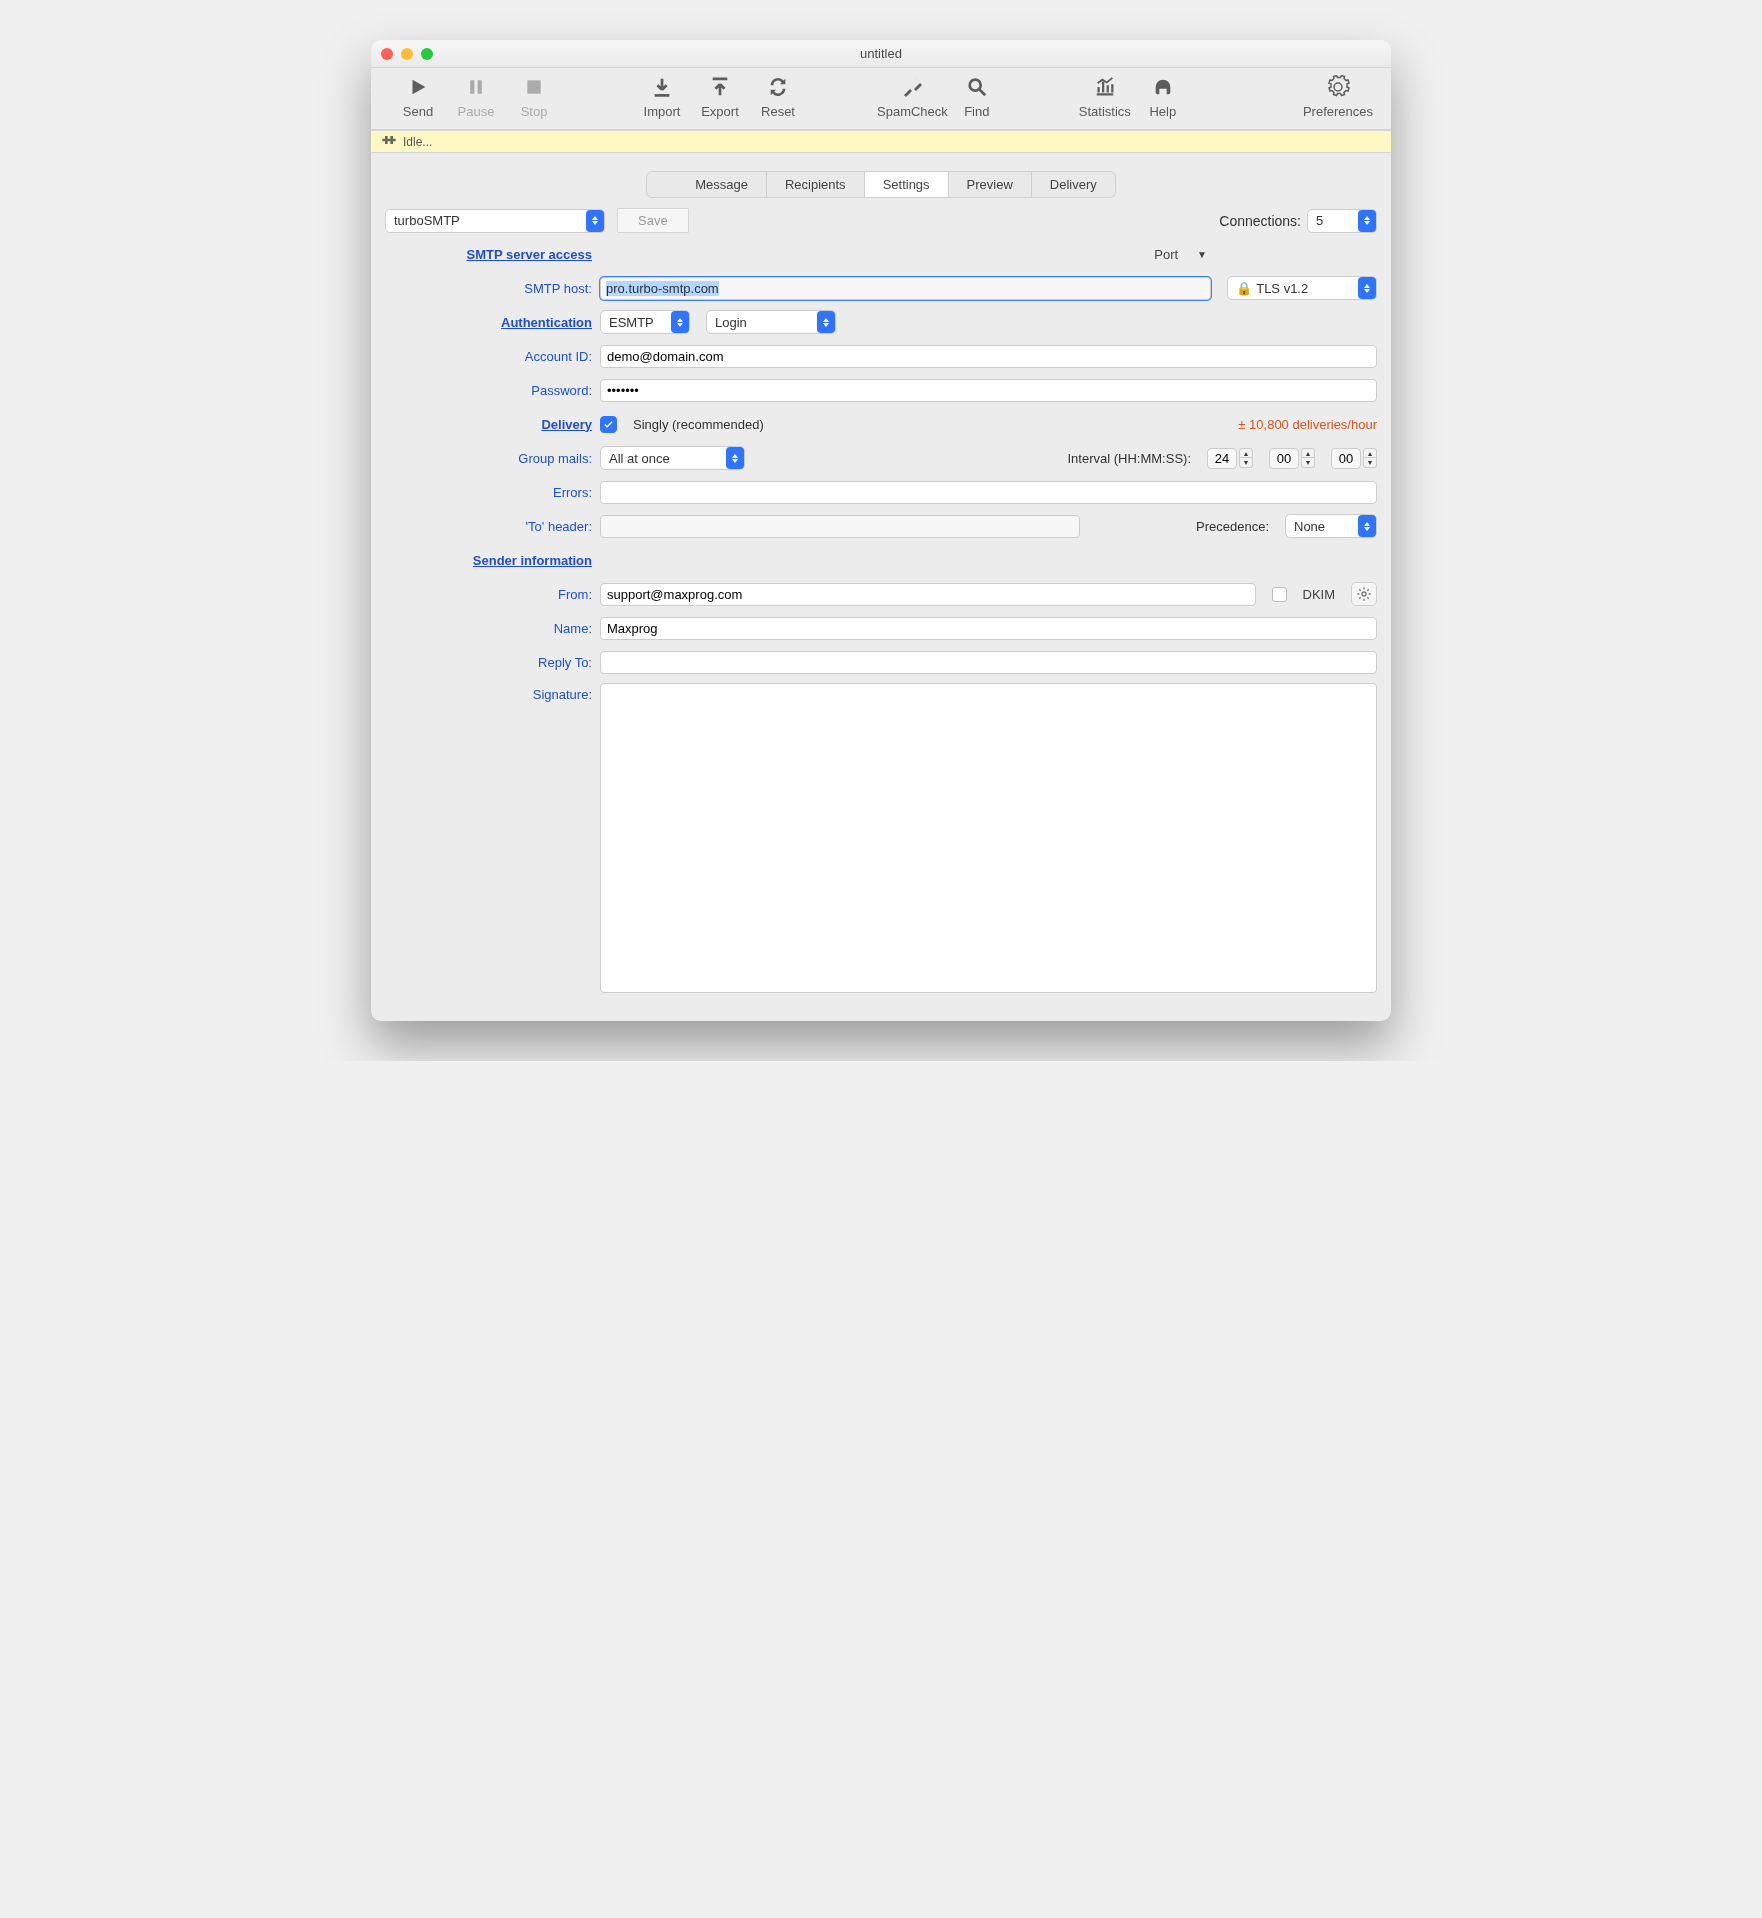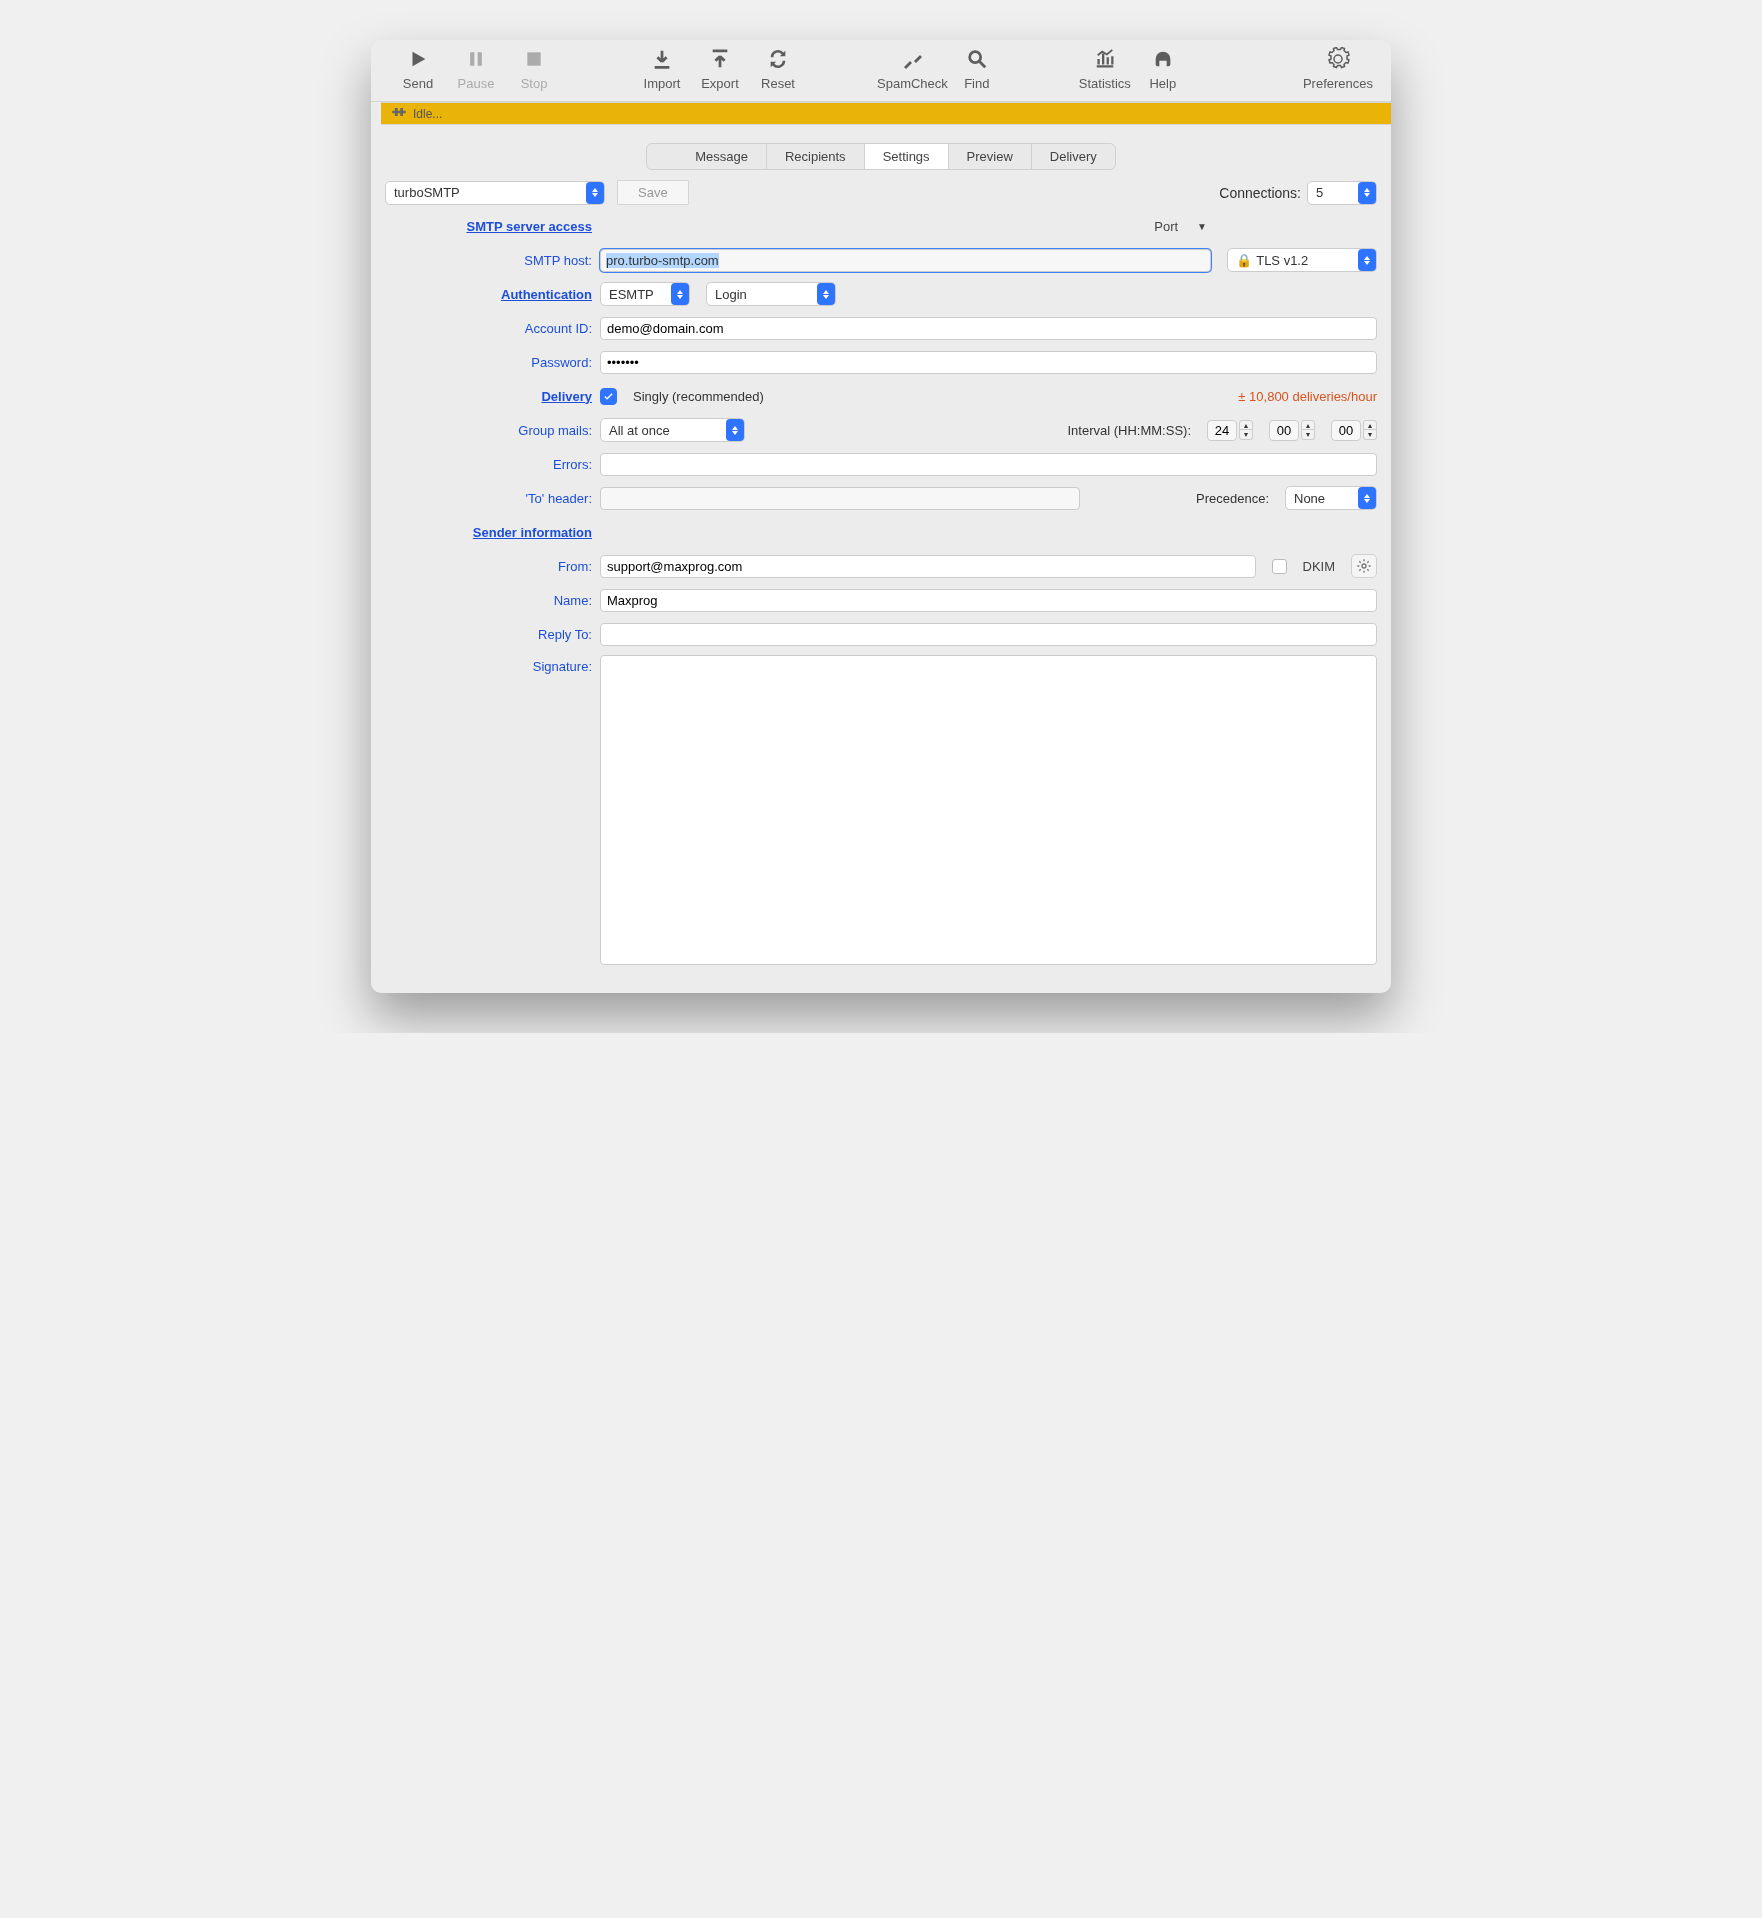--- a/index.html
+++ b/index.html
@@ -11,21 +11,21 @@
 .traffic .close { background: #ff5f57; }
 .traffic .min { background: #febc2e; }
 .traffic .max { background: #28c840; }
 .winTitle { position: absolute; left: 0; right: 0; text-align: center; font-size: 13px; color: #4a4a4a; }
 .toolbar { display: flex; align-items: flex-end; padding: 6px 18px 10px; gap: 0; background: #ececec; border-bottom: 1px solid #d5d5d5; }
 .tbtn { display: flex; flex-direction: column; align-items: center; gap: 4px; font-size: 13px; color: #5a5a5a; min-width: 58px; cursor: pointer; }
 .tbtn.disabled { opacity: 0.45; cursor: default; }
 .tbtn .ico { width: 26px; height: 26px; display: flex; align-items: center; justify-content: center; }
 .toolbar svg { fill: #5d5d5d; }
 .tspacer { flex: 0 0 auto; }
-.statusbar { display: flex; align-items: center; padding: 3px 10px; border-top: 1px solid #d5d5d5; border-bottom: 1px solid #d5d5d5; background: #eab308; font-size: 12px; color: #555; margin-left: 10px; }
+.statusbar { display: flex; align-items: center; padding: 3px 10px; border-top: 1px solid #d5d5d5; border-bottom: 1px solid #d5d5d5; background: #fef9c3; font-size: 12px; color: #555; }
 .statusbar .plug { margin-right: 6px; }
 .tabs { display: flex; justify-content: center; padding: 18px 0 10px; }
 .tabgroup { display: inline-flex; background: #e9e9e9; border: 1px solid #d0d0d0; border-radius: 6px; overflow: hidden; padding-left: 30px; }
 .tab { padding: 5px 18px; font-size: 13px; color: #444; cursor: pointer; border-right: 1px solid #d0d0d0; }
 .tab:last-child { border-right: none; }
 .tab.active { background: #fff; }
 .content { padding: 0 14px 20px; }
 .row { display: flex; align-items: center; margin-bottom: 8px; min-height: 26px; }
 .label { width: 215px; text-align: right; padding-right: 8px; font-size: 13px; color: #1d4ed8; }
 .sectLabel { font-weight: bold; text-decoration: underline; }
@@ -60,20 +60,28 @@
 .dkimLab { font-size: 13px; color: #444; }
 .gear { width: 26px; height: 24px; border: 1px solid #d0d0d0; border-radius: 5px; background: #f5f5f5; display: flex; align-items: center; justify-content: center; cursor: pointer; }
 .sigArea { width: 100%; height: 310px; resize: none; }
 .lock { font-size: 13px; }
 </style>
 </head>
 <body>
 
 <div class="window">
 
+  <div class="titlebar">
+    <div class="traffic">
+      <span class="close"></span>
+      <span class="min"></span>
+      <span class="max"></span>
+    </div>
+    <div class="winTitle">untitled</div>
+  </div>
 
   <div class="toolbar">
     <div class="tbtn">
       <span class="ico">
           <svg viewBox="0 0 24 24" width="22" height="22">
             <path d="M6 4l14 8-14 8z"></path>
           </svg>
         </span>
       <span>Send</span>
     </div>

